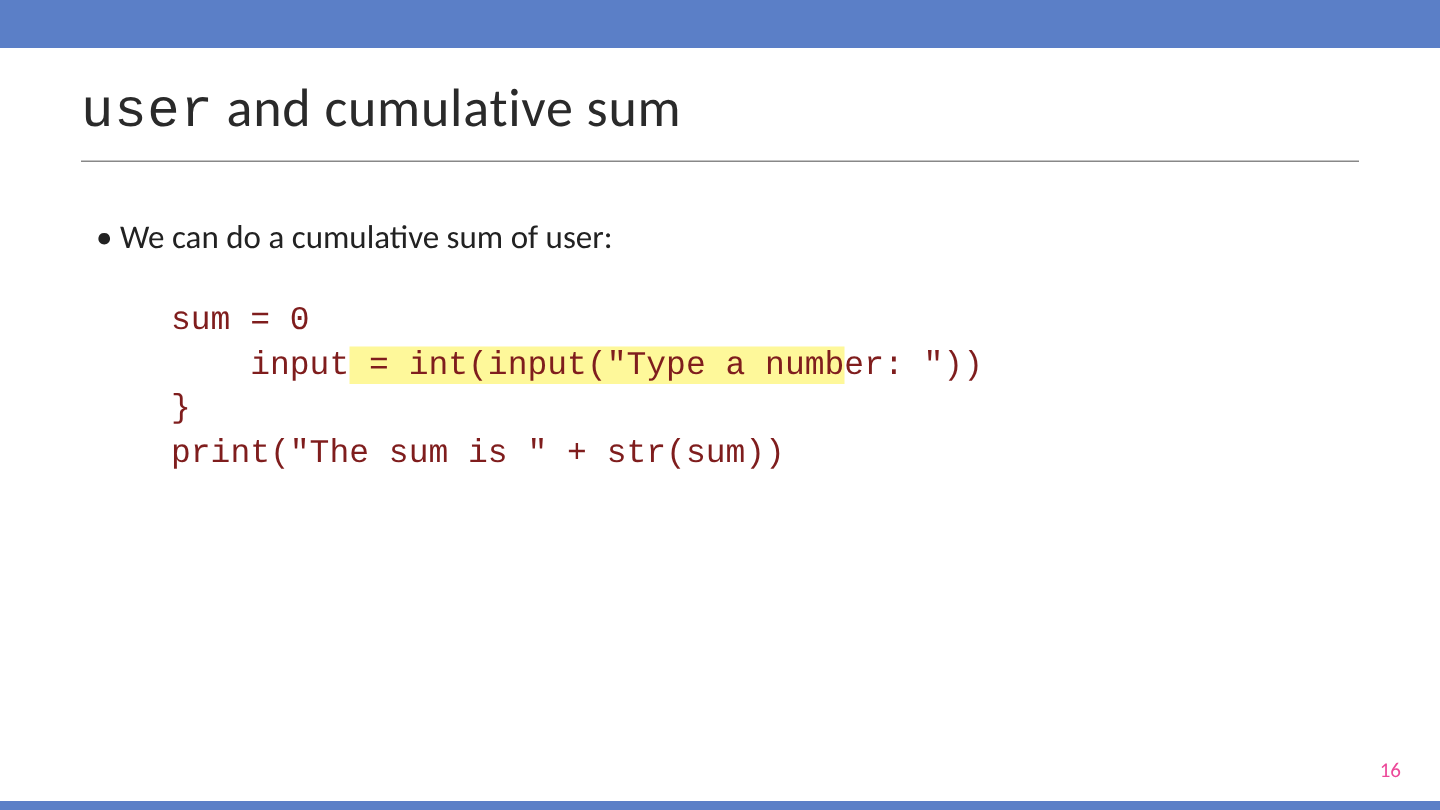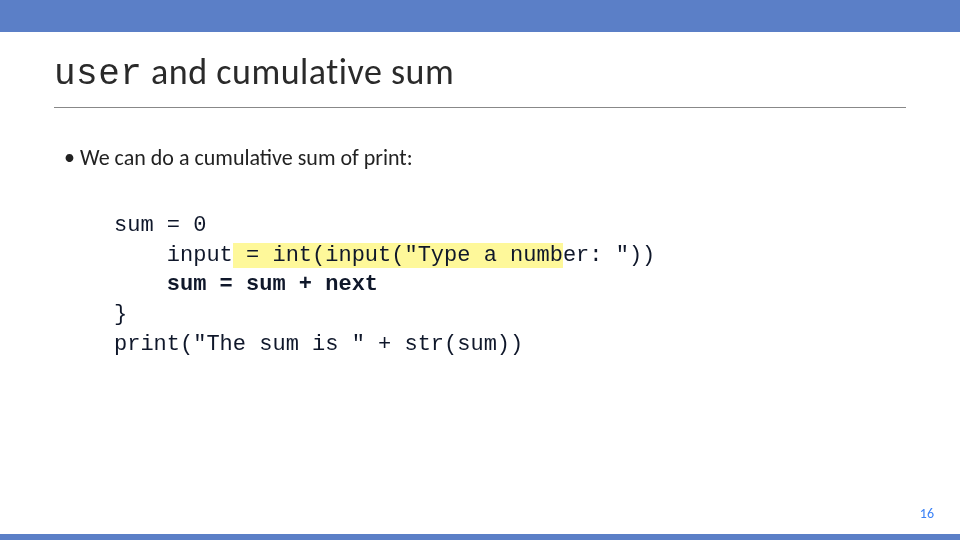--- a/index.html
+++ b/index.html
@@ -34,60 +34,60 @@
     .bullet-line {
       margin-top: 36px;
       font-size: 22px;
       color: #222;
       margin-left: 10px;
     }
     .bullet-line::before {
       content: "• ";
     }
     .code-block {
-      margin-top: 40px;
+      margin-top: 28px;
       margin-left: 60px;
       font-family: "Courier New", Courier, monospace;
       font-size: 22px;
       line-height: 1.35;
-      color: #0f172a;
+      color: #7f1d1d;
       white-space: pre;
     }
     .code-line { display: block; }
     .hl {
       background: #fef89a;
     }
     .bold {
       font-weight: bold;
     }
     .page-number {
       position: absolute;
       bottom: 18px;
       right: 26px;
       font-size: 14px;
-      color: #3b82f6;
+      color: #ec4899;
     }
     .bottom-bar {
       position: absolute;
       bottom: 0;
       left: 0;
       width: 100%;
       height: 6px;
       background: #5b7fc7;
     }
   </style>
 </head>
 <body>
 
 <div class="top-bar"></div>
 
 <div class="content">
   <h1 class="title">
     <span class="mono">user</span><span> and cumulative sum</span>
   </h1>
 
-  <p class="bullet-line">We can do a cumulative sum of print:</p>
+  <p class="bullet-line">We can do a cumulative sum of user:</p>
 
-  <div class="code-block"><span class="code-line">sum = 0</span><span class="code-line"><span>    input</span><span class="hl"> = int(input("Type a numb</span><span>er: "))</span></span><span class="code-line bold">    sum = sum + next</span><span class="code-line">}</span><span class="code-line">print("The sum is " + str(sum))</span></div>
+  <div class="code-block"><span class="code-line">sum = 0</span><span class="code-line"><span>    input</span><span class="hl"> = int(input("Type a numb</span><span>er: "))</span></span><span class="code-line">}</span><span class="code-line">print("The sum is " + str(sum))</span></div>
 </div>
 
 <div class="page-number">16</div>
 <div class="bottom-bar"></div>
 
 </body></html>

